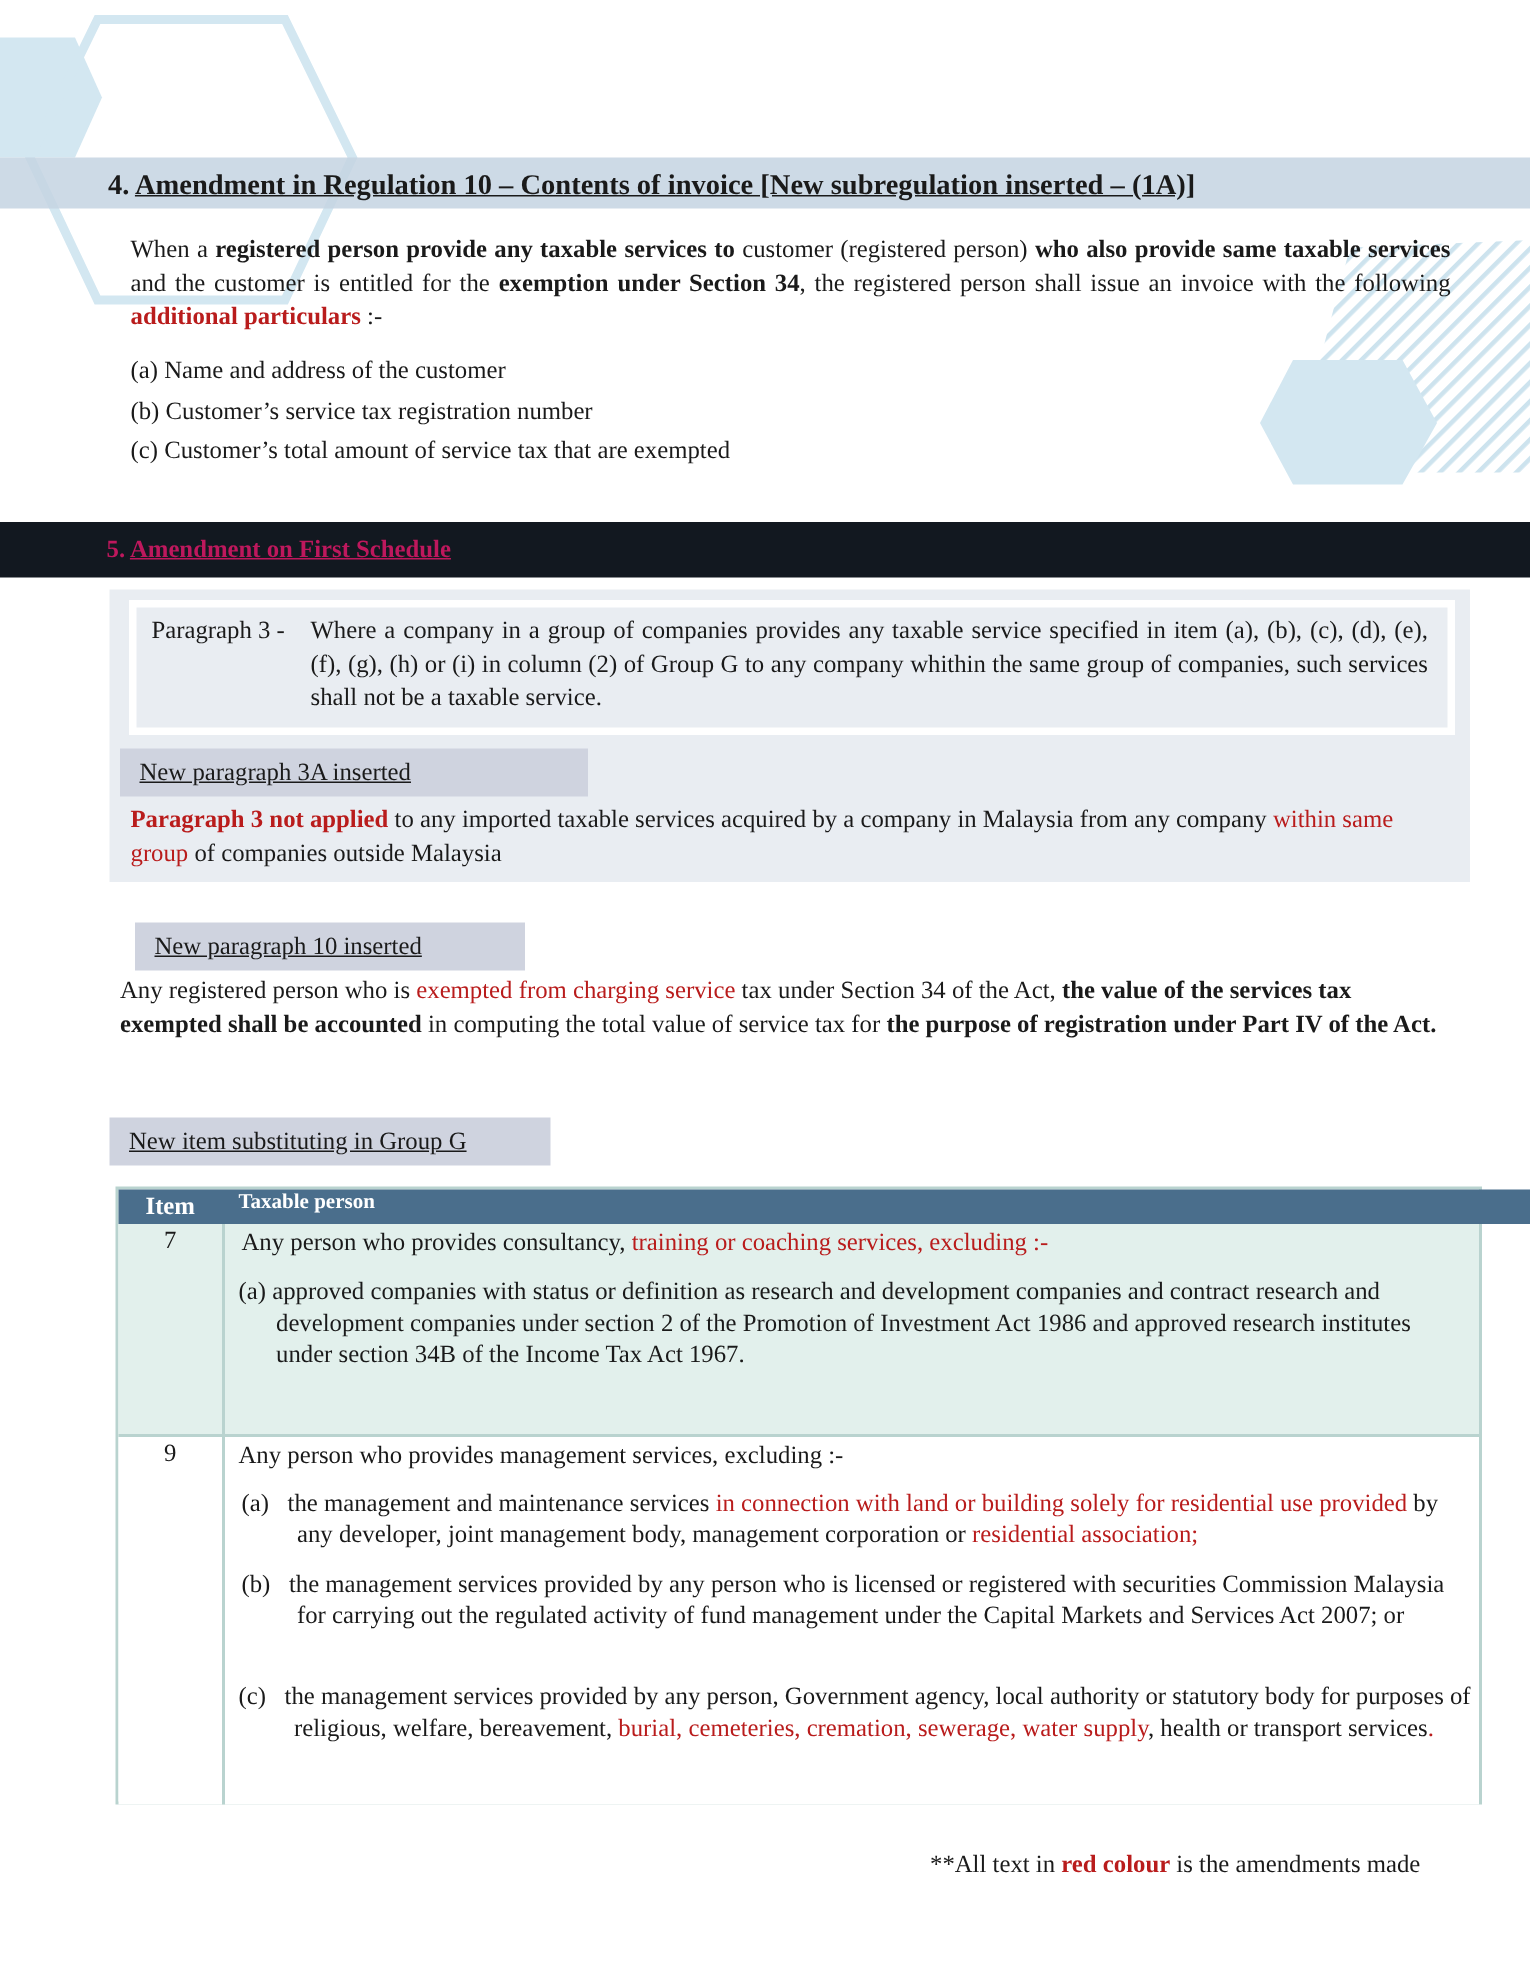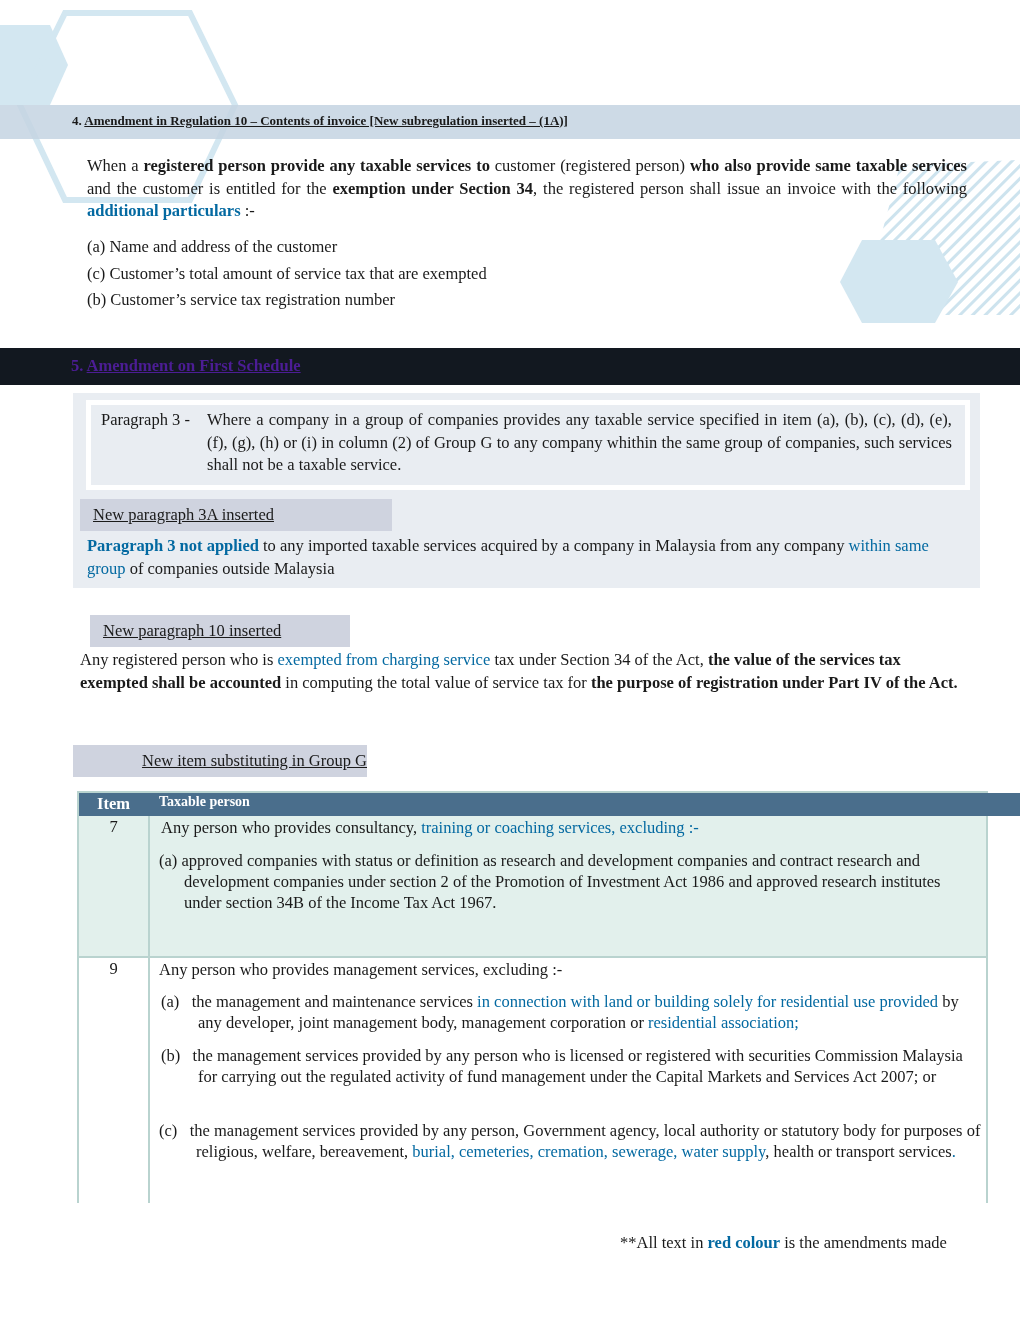--- a/index.html
+++ b/index.html
@@ -1,51 +1,51 @@
 <!DOCTYPE html>
 <html><head>
 <meta charset="utf-8">
 <style>
   * { box-sizing: border-box; margin: 0; padding: 0; }
   html, body { width: 1020px; height: 1320px; background: #ffffff; overflow: hidden; }
   body { position: relative; font-family: "Liberation Serif", "DejaVu Serif", serif; color: #1a1a1a; font-size: 16.5px; }
-  .red { color: #0369a1; }
+  .red { color: #b91c1c; }
   .b { font-weight: bold; }
   u, .u { text-decoration: underline; }
 
   
   #deco { position: absolute; left: 0; top: 0; width: 1020px; height: 400px; pointer-events: none; }
 
   
   .sec4-bar { position: absolute; left: 0; top: 105px; width: 1020px; height: 34px; background: rgba(196, 212, 226, 0.85); }
-  .sec4-title { position: absolute; left: 72px; top: 113px; font-size: 13px; font-weight: bold; }
+  .sec4-title { position: absolute; left: 72px; top: 113px; font-size: 19px; font-weight: bold; }
 
   .sec4-para { position: absolute; left: 87px; top: 155px; width: 880px; line-height: 22.5px; text-align: justify; }
   .sec4-list { position: absolute; left: 87px; top: 236px; }
   .sec4-list div { height: 26.5px; line-height: 22px; }
 
   
   .sec5-bar { position: absolute; left: 0; top: 348px; width: 1020px; height: 37px; background: #121820; }
-  .sec5-title { position: absolute; left: 71px; top: 356px; color: #4c1d95; font-weight: bold; }
+  .sec5-title { position: absolute; left: 71px; top: 356px; color: #be185d; font-weight: bold; }
 
   
   .panel { position: absolute; left: 73px; top: 393px; width: 907px; height: 195px; background: #e9edf2; }
   .para3-box { position: absolute; left: 86px; top: 400px; width: 884px; height: 90px; border: 5px solid #ffffff; background: #e9edf2; }
   .para3-label { position: absolute; left: 101px; top: 409px; line-height: 22.5px; }
   .para3-text { position: absolute; left: 207px; top: 409px; width: 745px; line-height: 22.5px; text-align: justify; text-align-last: left; }
 
   .tag { position: absolute; background: #cfd3df; padding-left: 13px; line-height: 32px; height: 32px; font-size: 16.5px; }
   .tag span { text-decoration: underline; }
   .tag3a { left: 80px; top: 499px; width: 312px; }
   .para3a { position: absolute; left: 87px; top: 535px; width: 880px; line-height: 22.5px; }
 
   .tag10 { left: 78px; top: 615px; width: 260px; margin-left: 12px; }
   .para10 { position: absolute; left: 80px; top: 649px; width: 890px; line-height: 22.5px; }
 
-  .tagG { left: 73px; top: 745px; width: 294px; text-align: right; }
+  .tagG { left: 73px; top: 745px; width: 294px; }
 
   
   .tbl { position: absolute; left: 77px; top: 791px; width: 911px; height: 412px; border: 2px solid #b9d3cf; }
   .tbl-head { position: absolute; left: 0; top: 0; width: 988px; height: 23px; background: #4a6e8c; color: #fff; font-weight: bold; text-align: right; }
   .th-item { position: absolute; left: 18px; top: 1px; font-size: 16.5px; }
   .th-person { position: absolute; left: 80px; top: 1px; font-size: 14px; }
   .row7 { position: absolute; left: 0; top: 23px; width: 907px; height: 142px; background: #e2f0ec; border-bottom: 2px solid #b9d3cf; }
   .row9 { position: absolute; left: 0; top: 165px; width: 907px; height: 245px; background: #ffffff; }
   .col-div { position: absolute; left: 69px; top: 23px; width: 2px; height: 387px; background: #b9d3cf; }
   .item-num { position: absolute; left: 0; width: 69px; text-align: center; }
@@ -73,22 +73,22 @@
 <div class="sec4-bar"></div>
 <div class="sec4-title">
   <span>4.</span>
   <span class="u">Amendment in Regulation 10 – Contents of invoice [New subregulation inserted – (1A)]</span>
 </div>
 
 <div class="sec4-para rich"><span>When a </span><span class="b">registered person provide any taxable services to</span><span> customer (registered person) </span><span class="b">who also provide same taxable services</span><span> and the customer is entitled for the </span><span class="b">exemption under Section 34</span><span>, the registered person shall issue an invoice with the following </span><span class="b red">additional particulars</span><span> :-</span></div>
 
 <div class="sec4-list">
   <div>(a) Name and address of the customer</div>
+  <div>(b) Customer’s service tax registration number</div>
   <div>(c) Customer’s total amount of service tax that are exempted</div>
-  <div>(b) Customer’s service tax registration number</div>
 </div>
 
 <div class="sec5-bar"></div>
 <div class="sec5-title">
   <span>5.</span>
   <span class="u">Amendment on First Schedule</span>
 </div>
 
 <div class="panel"></div>
 <div class="para3-box"></div>

